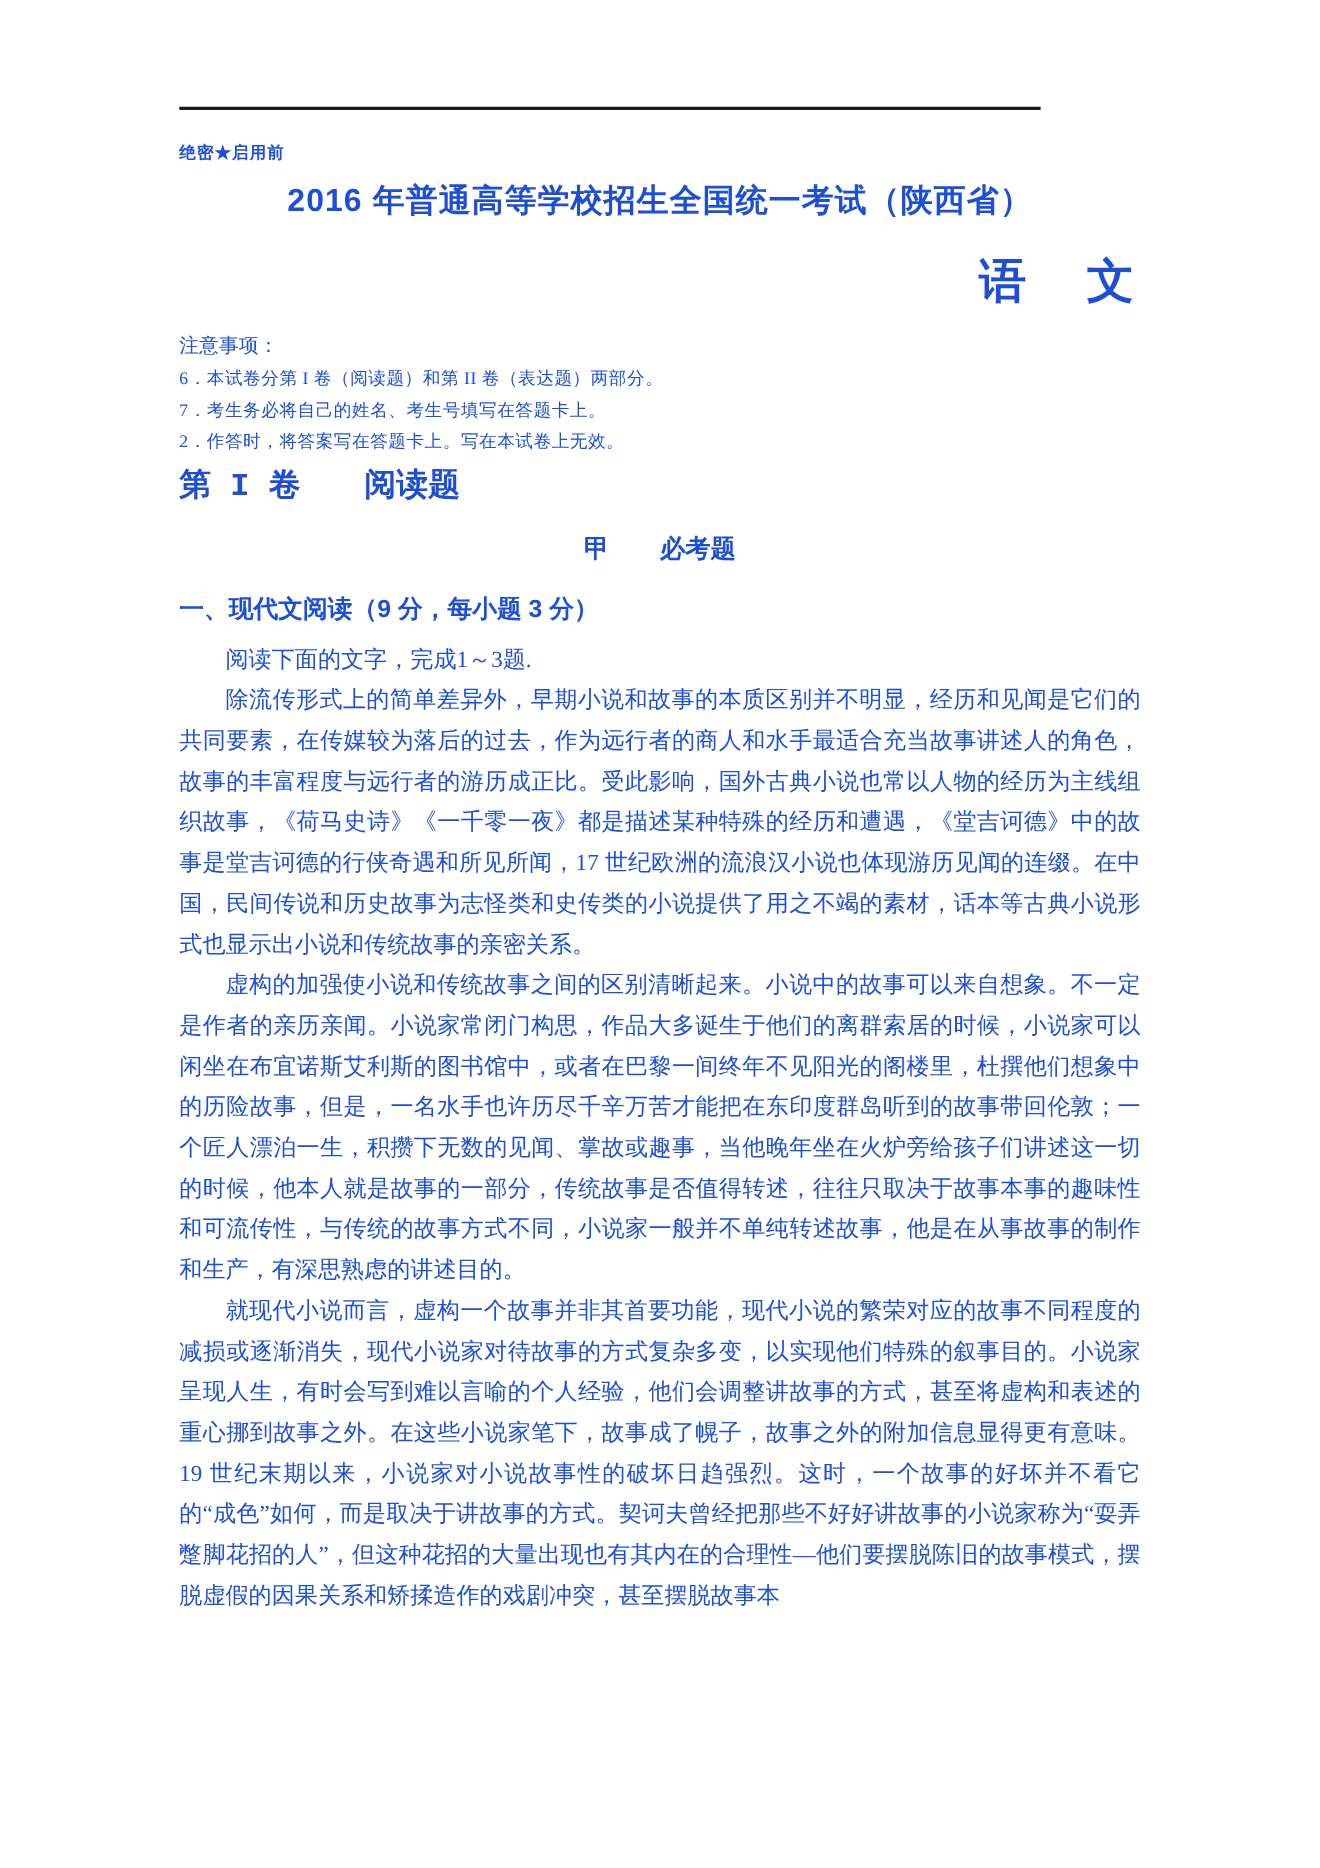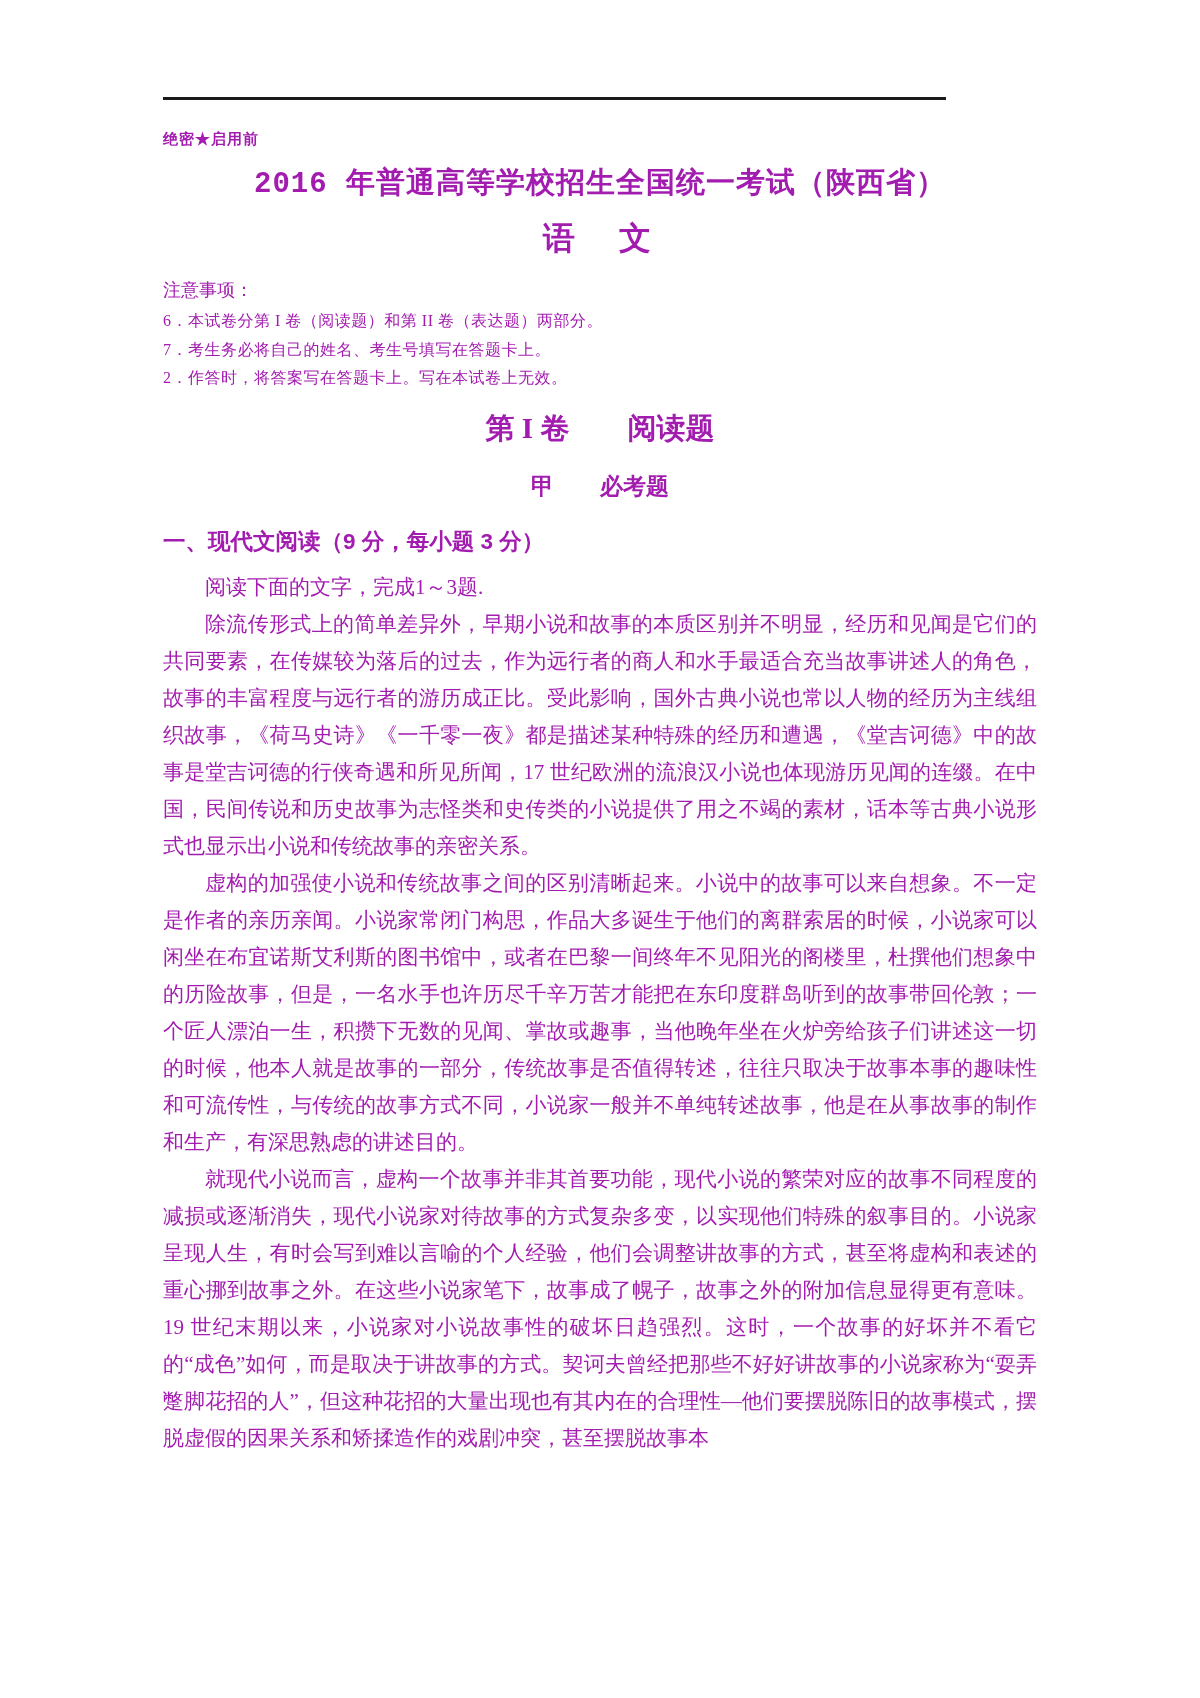--- a/index.html
+++ b/index.html
@@ -6,66 +6,65 @@
   html, body { background: #ffffff; }
   .page {
     position: relative;
     width: 1200px;
     height: 1698px;
     margin: 0 auto;
     background: #ffffff;
     padding: 97px 163px 0 163px;
     overflow: hidden;
     font-family: "Liberation Serif", "DejaVu Serif", serif;
-    color: #a21caf;
+    color: #1d4ed8;
   }
   .top-rule {
     width: 783px;
     height: 3px;
     background: #1a1a1a;
     margin-bottom: 30px;
   }
   .classification {
     font-size: 15px;
     font-weight: bold;
     letter-spacing: 1px;
     margin-bottom: 14px;
   }
   .exam-title {
     text-align: center;
     font-size: 29px;
     font-weight: bold;
-    font-family: Liberation Mono, monospace;
+    font-family: Liberation Sans, sans-serif;
     letter-spacing: 1px;
     margin-bottom: 2px;
   }
   .subject-title {
-    text-align: center;
-    font-size: 32px;
+    text-align: right;
+    font-size: 43px;
     font-weight: bold;
     font-family: "Liberation Sans", "DejaVu Sans", sans-serif;
     letter-spacing: 6px;
-    margin: 14px 0 16px 0;
+    margin: 24px 0 16px 0;
   }
   .notice-heading {
     font-size: 18px;
     line-height: 26px;
     margin-bottom: 4px;
   }
   .notice-item {
     font-size: 16px;
     line-height: 28.5px;
     letter-spacing: 0.5px;
   }
   .part-title {
-    text-align: center;
     font-size: 29px;
     font-weight: bold;
-    font-family: Liberation Serif, serif;
-    margin-top: 16px;
+    font-family: Liberation Mono, monospace;
+    margin-top: 4px;
   }
   .part-subtitle {
     text-align: center;
     font-size: 23px;
     font-weight: bold;
     font-family: Liberation Serif, serif;
     margin-top: 22px;
   }
   .section-heading {
     font-size: 22.5px;

